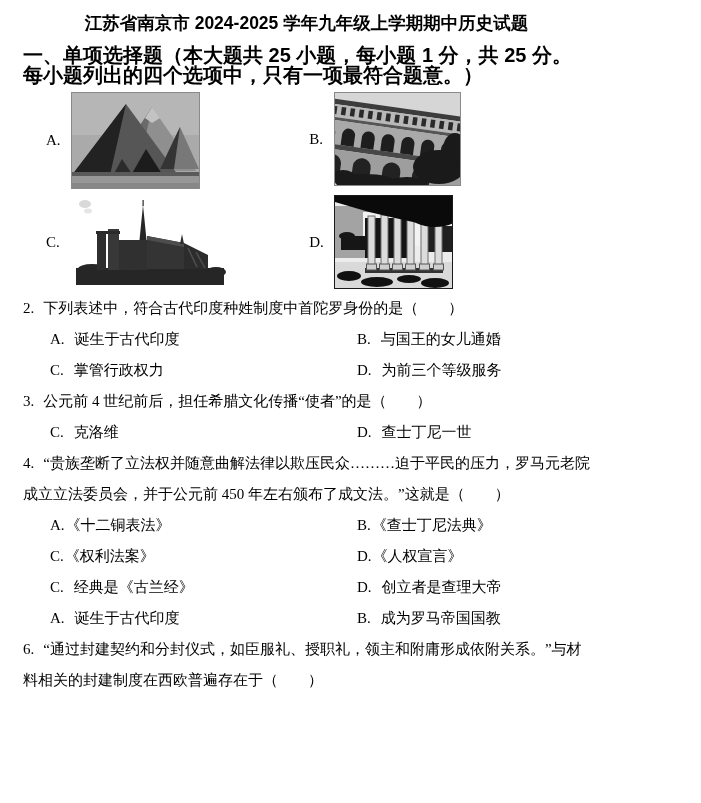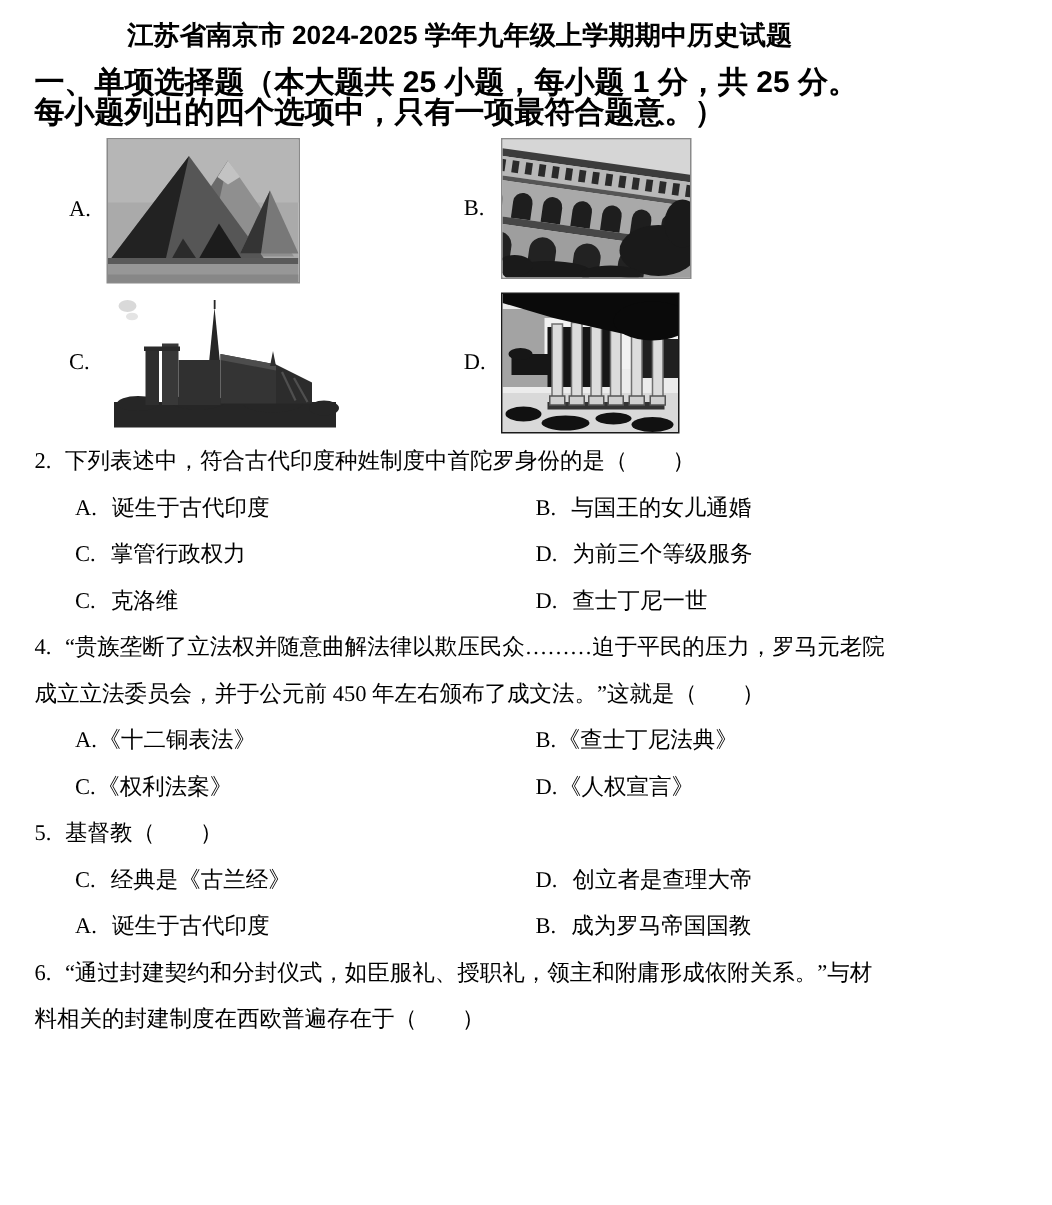--- a/index.html
+++ b/index.html
@@ -192,25 +192,25 @@
           </svg>
         </span>
       </div>
     </div>
   </div>
 
   <p class="q-para" style="margin-top:4px"><span class="qnum">2.</span><span>下列表述中，符合古代印度种姓制度中首陀罗身份的是（　　）</span></p>
   <p class="opt-row"><span class="opt1"><span class="ol">A.</span><span>诞生于古代印度</span></span><span><span class="ol">B.</span><span>与国王的女儿通婚</span></span></p>
   <p class="opt-row"><span class="opt1"><span class="ol">C.</span><span>掌管行政权力</span></span><span><span class="ol">D.</span><span>为前三个等级服务</span></span></p>
 
+  <p class="q-para"><span class="qnum">3.</span><span>公元前 4 世纪前后，担任希腊文化传播“使者”的是（　　）</span></p>
   <p class="opt-row"><span class="opt1"><span class="ol">C.</span><span>克洛维</span></span><span><span class="ol">D.</span><span>查士丁尼一世</span></span></p>
 
   <p class="q-para"><span class="qnum">4.</span><span>“贵族垄断了立法权并随意曲解法律以欺压民众………迫于平民的压力，罗马元老院成立立法委员会，并于公元前 450 年左右颁布了成文法。”这就是（　　）</span></p>
   <p class="opt-row"><span class="opt1"><span class="ol tight">A.</span><span>《十二铜表法》</span></span><span><span class="ol tight">B.</span><span>《查士丁尼法典》</span></span></p>
   <p class="opt-row"><span class="opt1"><span class="ol tight">C.</span><span>《权利法案》</span></span><span><span class="ol tight">D.</span><span>《人权宣言》</span></span></p>
 
-  <p class="q-para"><span class="qnum">5.</span><span>基督教（　　）</span></p>
   <p class="opt-row"><span class="opt1"><span class="ol">C.</span><span>经典是《古兰经》</span></span><span><span class="ol">D.</span><span>创立者是查理大帝</span></span></p>
   <p class="opt-row"><span class="opt1"><span class="ol">A.</span><span>诞生于古代印度</span></span><span><span class="ol">B.</span><span>成为罗马帝国国教</span></span></p>
 
   <p class="q-para"><span class="qnum">6.</span><span>“通过封建契约和分封仪式，如臣服礼、授职礼，领主和附庸形成依附关系。”与材料相关的封建制度在西欧普遍存在于（　　）</span></p>
 
 </div>
 
 </body></html>

